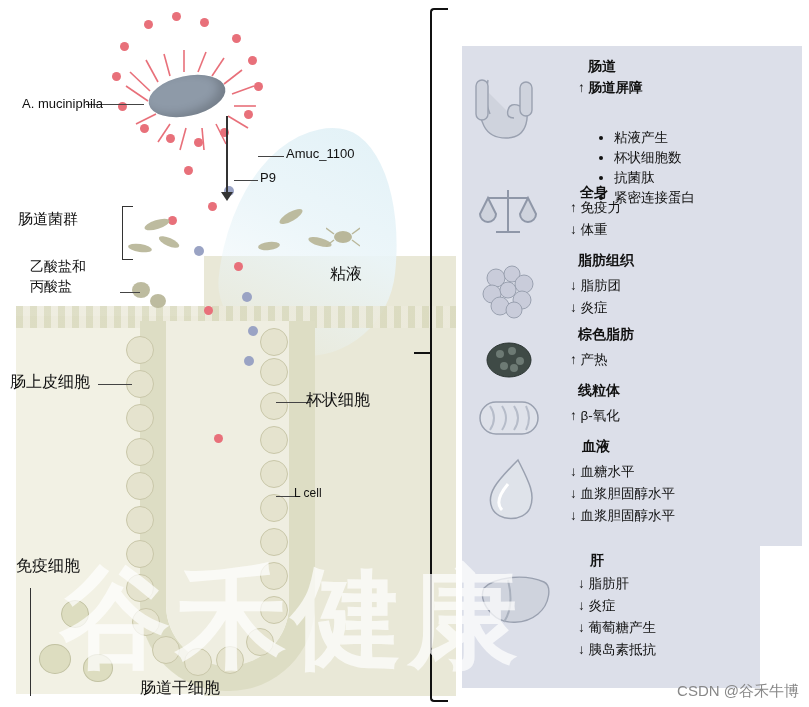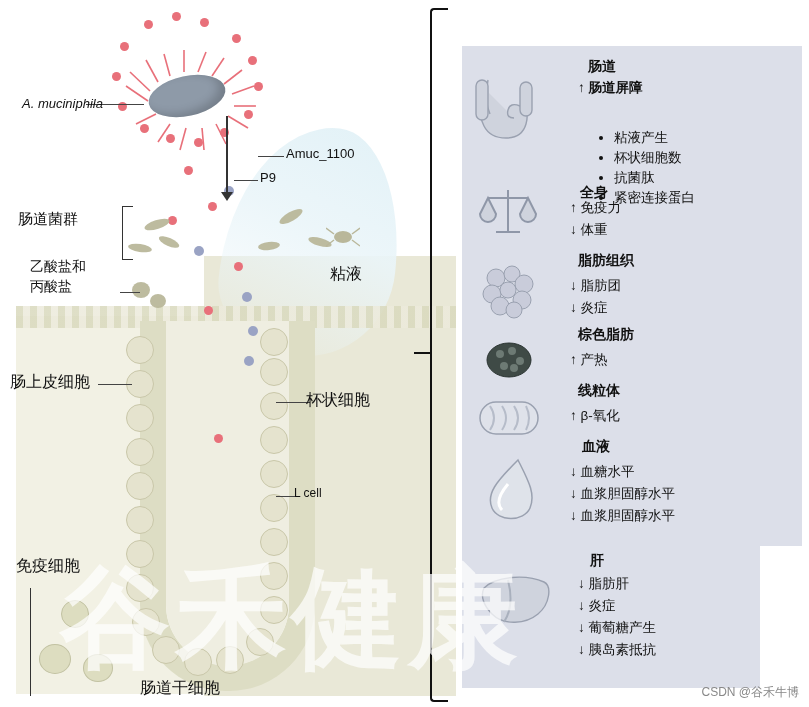--- a/index.html
+++ b/index.html
@@ -66,21 +66,21 @@
   .greyball{position:absolute;width:10px;height:10px;border-radius:50%;background:#9aa3c4;}
 
   .microbe{
     position:absolute;background:#b9b79a;border-radius:50%/50%;
     opacity:.95;
   }
 
   
   .lbl{position:absolute;font-size:13px;color:#111;white-space:nowrap;}
   .lbl-b{font-weight:normal;}
-  .lbl-it{font-style:italic;}
+  .lbl-it{}
   .lbl-sm{font-size:12px;}
 
   .leader{position:absolute;background:#444;height:1px;}
 
   .bracket-left{
     position:absolute;border:1px solid #333;border-right:none;
     width:10px;
   }
 
   
@@ -133,21 +133,21 @@
 
   
   .watermark{
     position:absolute;left:60px;top:545px;width:620px;height:130px;
     font-size:110px;font-weight:bold;color:#ffffff;opacity:.72;
     letter-spacing:6px;
     font-family:"DejaVu Sans", sans-serif;
     pointer-events:none;
   }
   .credit{
-    position:absolute;right:10px;bottom:6px;font-size:12px;color:#888;
+    position:absolute;right:10px;bottom:6px;font-size:15px;color:#888;
   }
 </style>
 </head>
 <body>
 
 <div class="root">
 
   <div class="left-panel">
 
     <div class="epi-band"></div>

